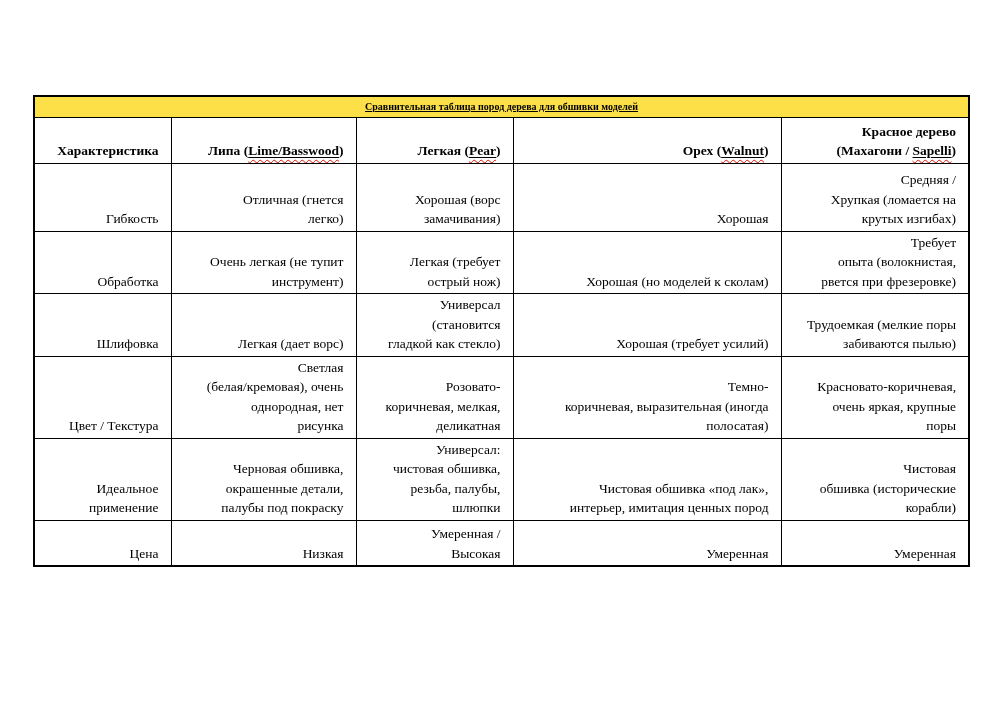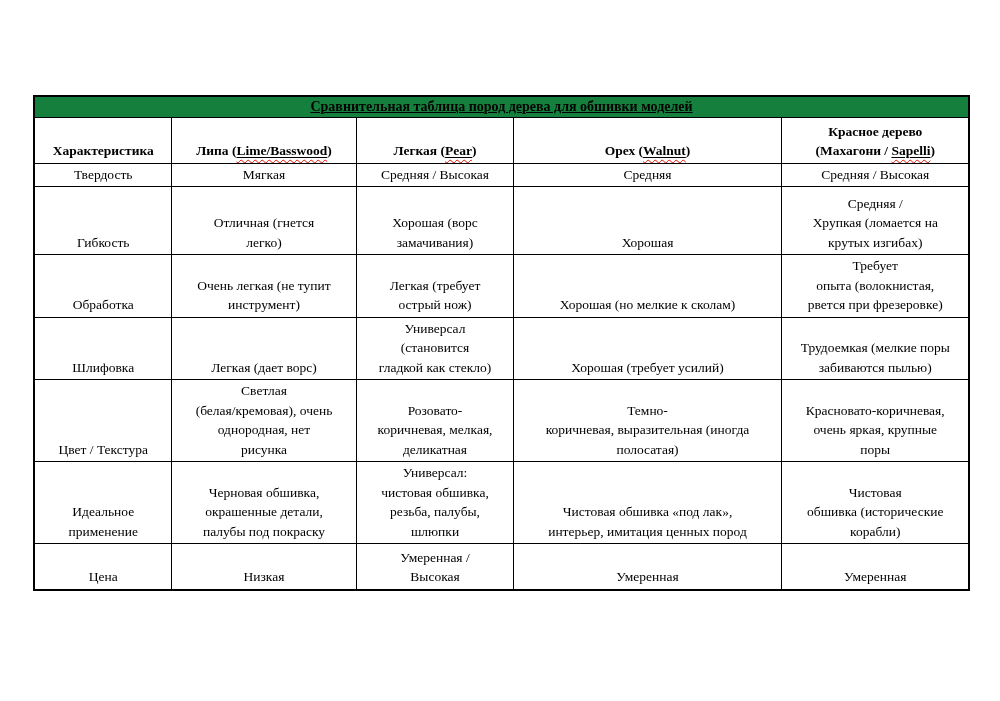--- a/index.html
+++ b/index.html
@@ -16,31 +16,31 @@
     width: 935px;
     border-collapse: collapse;
     table-layout: fixed;
     border: 2px solid #000;
     font-size: 13.5px;
     line-height: 19.5px;
   }
   .doc-table td, .doc-table th {
     border: 1px solid #000;
     vertical-align: bottom;
-    text-align: center;
-    padding: 1px 4px 2px 5px;
+    text-align: right;
+    padding: 1px 12px 2px 5px;
     white-space: pre-line;
     overflow: hidden;
   }
   .title-cell {
-    background: #15803d;
+    background: #fde047;
     text-align: center !important;
     vertical-align: middle !important;
     font-weight: bold;
-    font-size: 14px;
+    font-size: 10px;
     padding: 0 2px !important;
   }
   .title-cell .title-text { text-decoration: underline; text-decoration-thickness: 1px; }
   .head-row th { font-weight: bold; font-size: 13.5px; }
   
   .spell {
     text-decoration: underline wavy #dd1100;
     text-decoration-thickness: 1px;
     text-underline-offset: 3.5px;
   }
@@ -68,47 +68,40 @@
   </tr>
 
   <tr class="head-row" style="height:46px">
     <th>Характеристика</th>
     <th><span>Липа (</span><span class="spell"><span class="lat">Lime/Basswood</span></span><span>)</span></th>
     <th><span>Легкая (</span><span class="spell"><span class="lat">Pear</span></span><span>)</span></th>
     <th><span>Орех (</span><span class="spell"><span class="lat">Walnut</span></span><span>)</span></th>
     <th><span>Красное дерево</span><br><span>(Махагони / </span><span class="spell"><span class="lat">Sapelli</span></span><span>)</span></th>
   </tr>
 
-  <tr style="height:20px">
-    <td>Твердость</td>
-    <td>Мягкая</td>
-    <td>Средняя / Высокая</td>
-    <td>Средняя</td>
-    <td>Средняя / Высокая</td>
-  </tr>
 
   <tr style="height:68px">
     <td>Гибкость</td>
     <td>Отличная (гнется
 легко)</td>
     <td>Хорошая (ворс
 замачивания)</td>
     <td>Хорошая</td>
     <td>Средняя /
 Хрупкая (ломается на
 крутых изгибах)</td>
   </tr>
 
   <tr style="height:60px">
     <td>Обработка</td>
     <td>Очень легкая (не тупит
 инструмент)</td>
     <td>Легкая (требует
 острый нож)</td>
-    <td>Хорошая (но мелкие к сколам)</td>
+    <td>Хорошая (но моделей к сколам)</td>
     <td>Требует
 опыта (волокнистая,
 рвется при фрезеровке)</td>
   </tr>
 
   <tr style="height:48px">
     <td>Шлифовка</td>
     <td>Легкая (дает ворс)</td>
     <td>Универсал
 (становится

